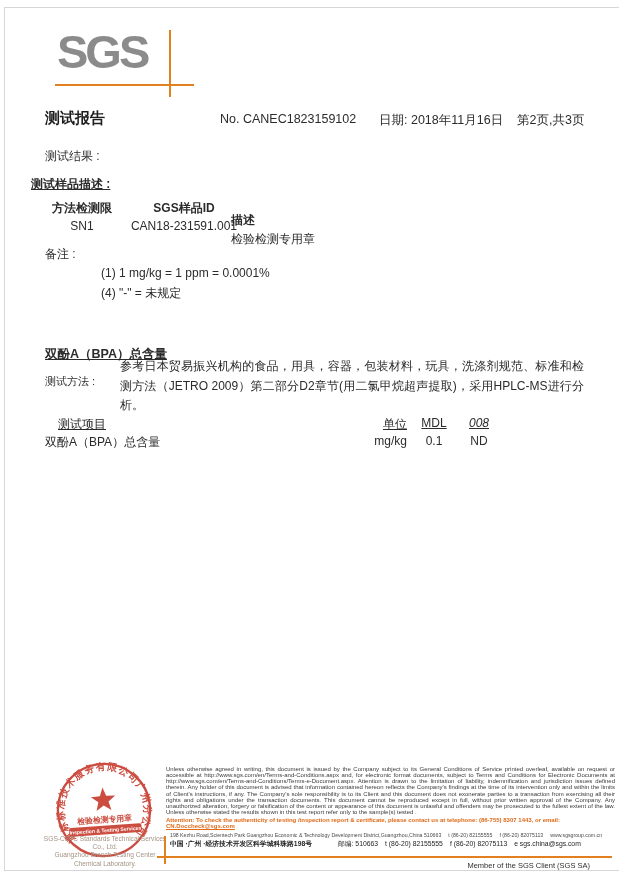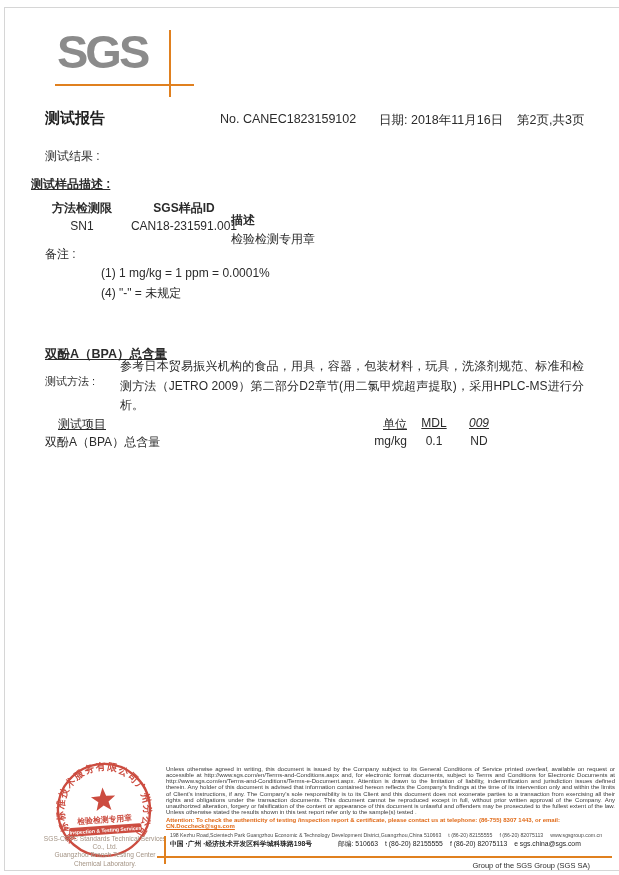--- a/index.html
+++ b/index.html
@@ -97,21 +97,21 @@
     <div>(4) "-" = 未规定</div>
   </div>
 
   <div class="abs bpa-heading">双酚A（BPA）总含量</div>
   <div class="abs method-label">测试方法 :</div>
   <div class="abs method-text">参考日本贸易振兴机构的食品，用具，容器，包装材料，玩具，洗涤剂规范、标准和检测方法（JETRO 2009）第二部分D2章节(用二氯甲烷超声提取)，采用HPLC-MS进行分析。</div>
 
   <div class="abs rt-h rt-c1h">测试项目</div>
   <div class="abs rt-h rt-c2">单位</div>
   <div class="abs rt-h rt-c3">MDL</div>
-  <div class="abs rt-h rt-c4 italic">009</div>
+  <div class="abs rt-h rt-c4 italic">008</div>
   <div class="abs rt-v rt-c1">双酚A（BPA）总含量</div>
   <div class="abs rt-v rt-c2">mg/kg</div>
   <div class="abs rt-v rt-c3">0.1</div>
   <div class="abs rt-v rt-c4">ND</div>
 
   <svg class="abs stamp" viewBox="0 0 100 100">
     <defs>
       <path id="ringpath" d="M 21,79 A 41,41 0 1 1 79,79"></path>
     </defs>
     <circle cx="50" cy="50" r="47" fill="none" stroke="#c53426" stroke-width="2.4"></circle>
@@ -137,14 +137,14 @@
         <span>198 Kezhu Road,Scientech Park Guangzhou Economic &amp; Technology Development District,Guangzhou,China 510663</span><span>t (86-20) 82155555</span><span>f (86-20) 82075113</span><span>www.sgsgroup.com.cn</span>
       </div>
       <div class="addr-cn">
         <span class="b">中国 ·广州 ·经济技术开发区科学城科珠路198号</span><span>邮编: 510663</span><span>t (86-20) 82155555</span><span>f (86-20) 82075113</span><span>e  sgs.china@sgs.com</span>
       </div>
     </div>
   </div>
 
   <div class="abs footer-vline"></div>
   <div class="abs footer-hline"></div>
-  <div class="abs member-line">Group of the SGS Group (SGS SA)</div>
+  <div class="abs member-line">Member of the SGS Client (SGS SA)</div>
 </div>
 
 </body></html>

